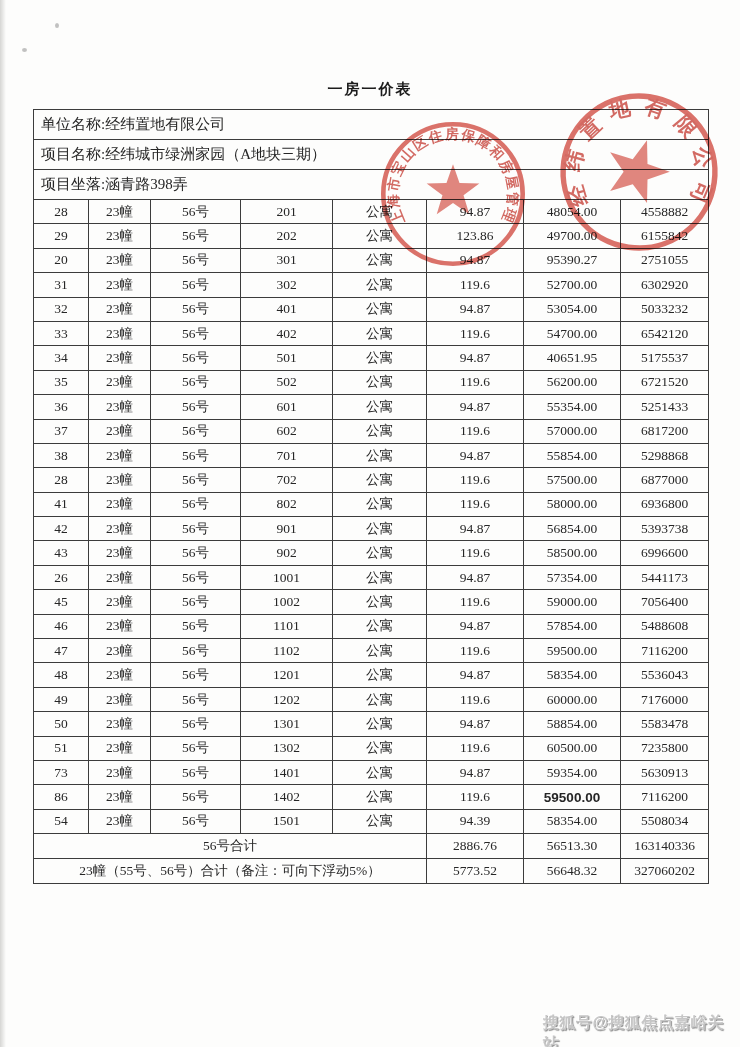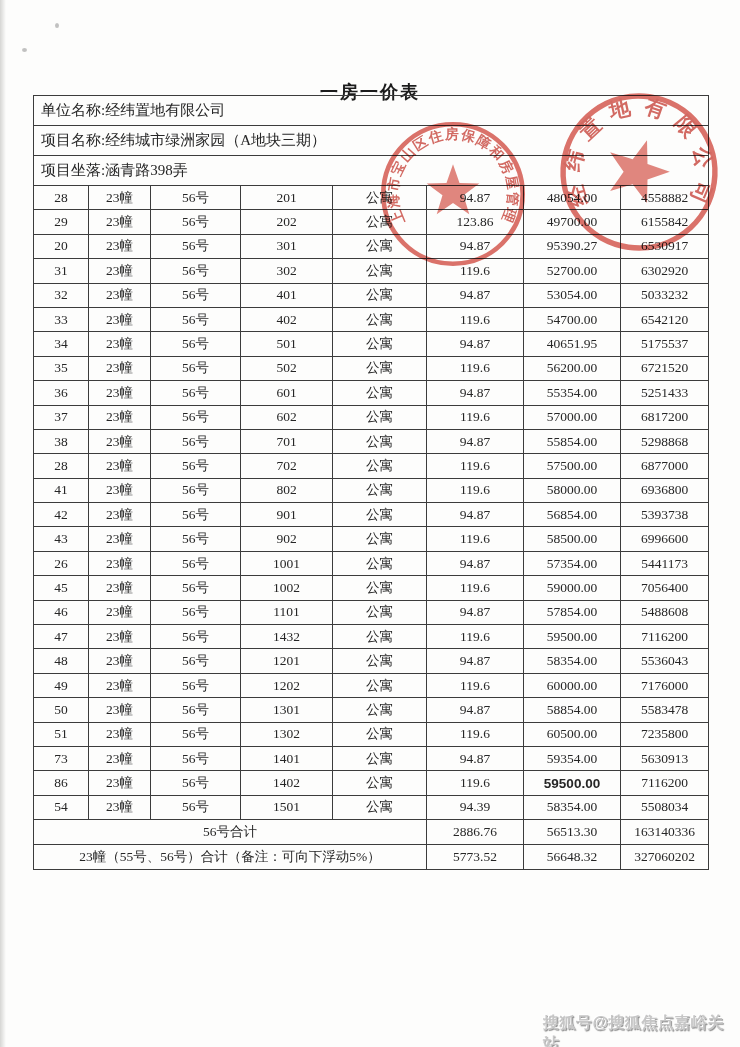--- a/index.html
+++ b/index.html
@@ -8,23 +8,23 @@
     position:relative; background:#fdfdfc; overflow:hidden;
     font-family:"Liberation Serif","DejaVu Serif",serif; color:#222;
   }
   .edge-shadow { position:absolute; left:0; top:0; width:6px; height:100%;
     background:linear-gradient(to right,#d6d6d4,rgba(255,255,255,0)); }
   .speck { position:absolute; border-radius:50%; background:#8f8f8f; opacity:.55; }
   .speck.s1 { left:55px; top:23px; width:4px; height:5px; }
   .speck.s2 { left:22px; top:48px; width:5px; height:4px; }
 
   .doc-title { position:absolute; top:80px; left:0; width:740px; text-align:center;
-    font-size:18px; font-weight:bold; letter-spacing:2px; color:#1c1c1c; }
-
-  .tbl-wrap { position:absolute; left:33px; top:95px; width:676px; }
+    font-size:15px; font-weight:bold; letter-spacing:2px; color:#1c1c1c; }
+
+  .tbl-wrap { position:absolute; left:33px; top:109px; width:676px; }
   table { border-collapse:collapse; width:100%; table-layout:fixed; }
   td { border:1.5px solid #3c3c3c; text-align:center; font-size:13.5px;
        padding:0; overflow:hidden; white-space:nowrap; color:#262626; }
   tr.info td { text-align:left; padding-left:7px; font-size:15px; height:30px; }
   tr.data td { height:24.4px; }
   tr.foot td { height:25px; }
   td.em { font-family:"Liberation Sans","DejaVu Sans",sans-serif; font-weight:600; font-size:13.5px; }
 
   .stamp { position:absolute; mix-blend-mode:multiply; opacity:.82; }
   .stamp text { font-family:"Liberation Serif","DejaVu Serif",serif; font-weight:bold; }
@@ -90,21 +90,21 @@
             <td>6155842</td>
           </tr>
           <tr class="data">
             <td>20</td>
             <td>23幢</td>
             <td>56号</td>
             <td>301</td>
             <td>公寓</td>
             <td>94.87</td>
             <td>95390.27</td>
-            <td>6530917</td>
+            <td>2751055</td>
           </tr>
           <tr class="data">
             <td>31</td>
             <td>23幢</td>
             <td>56号</td>
             <td>302</td>
             <td>公寓</td>
             <td>119.6</td>
             <td>52700.00</td>
             <td>6302920</td>
@@ -246,21 +246,21 @@
             <td>1101</td>
             <td>公寓</td>
             <td>94.87</td>
             <td>57854.00</td>
             <td>5488608</td>
           </tr>
           <tr class="data">
             <td>47</td>
             <td>23幢</td>
             <td>56号</td>
-            <td>1432</td>
+            <td>1102</td>
             <td>公寓</td>
             <td>119.6</td>
             <td>59500.00</td>
             <td>7116200</td>
           </tr>
           <tr class="data">
             <td>48</td>
             <td>23幢</td>
             <td>56号</td>
             <td>1201</td>

